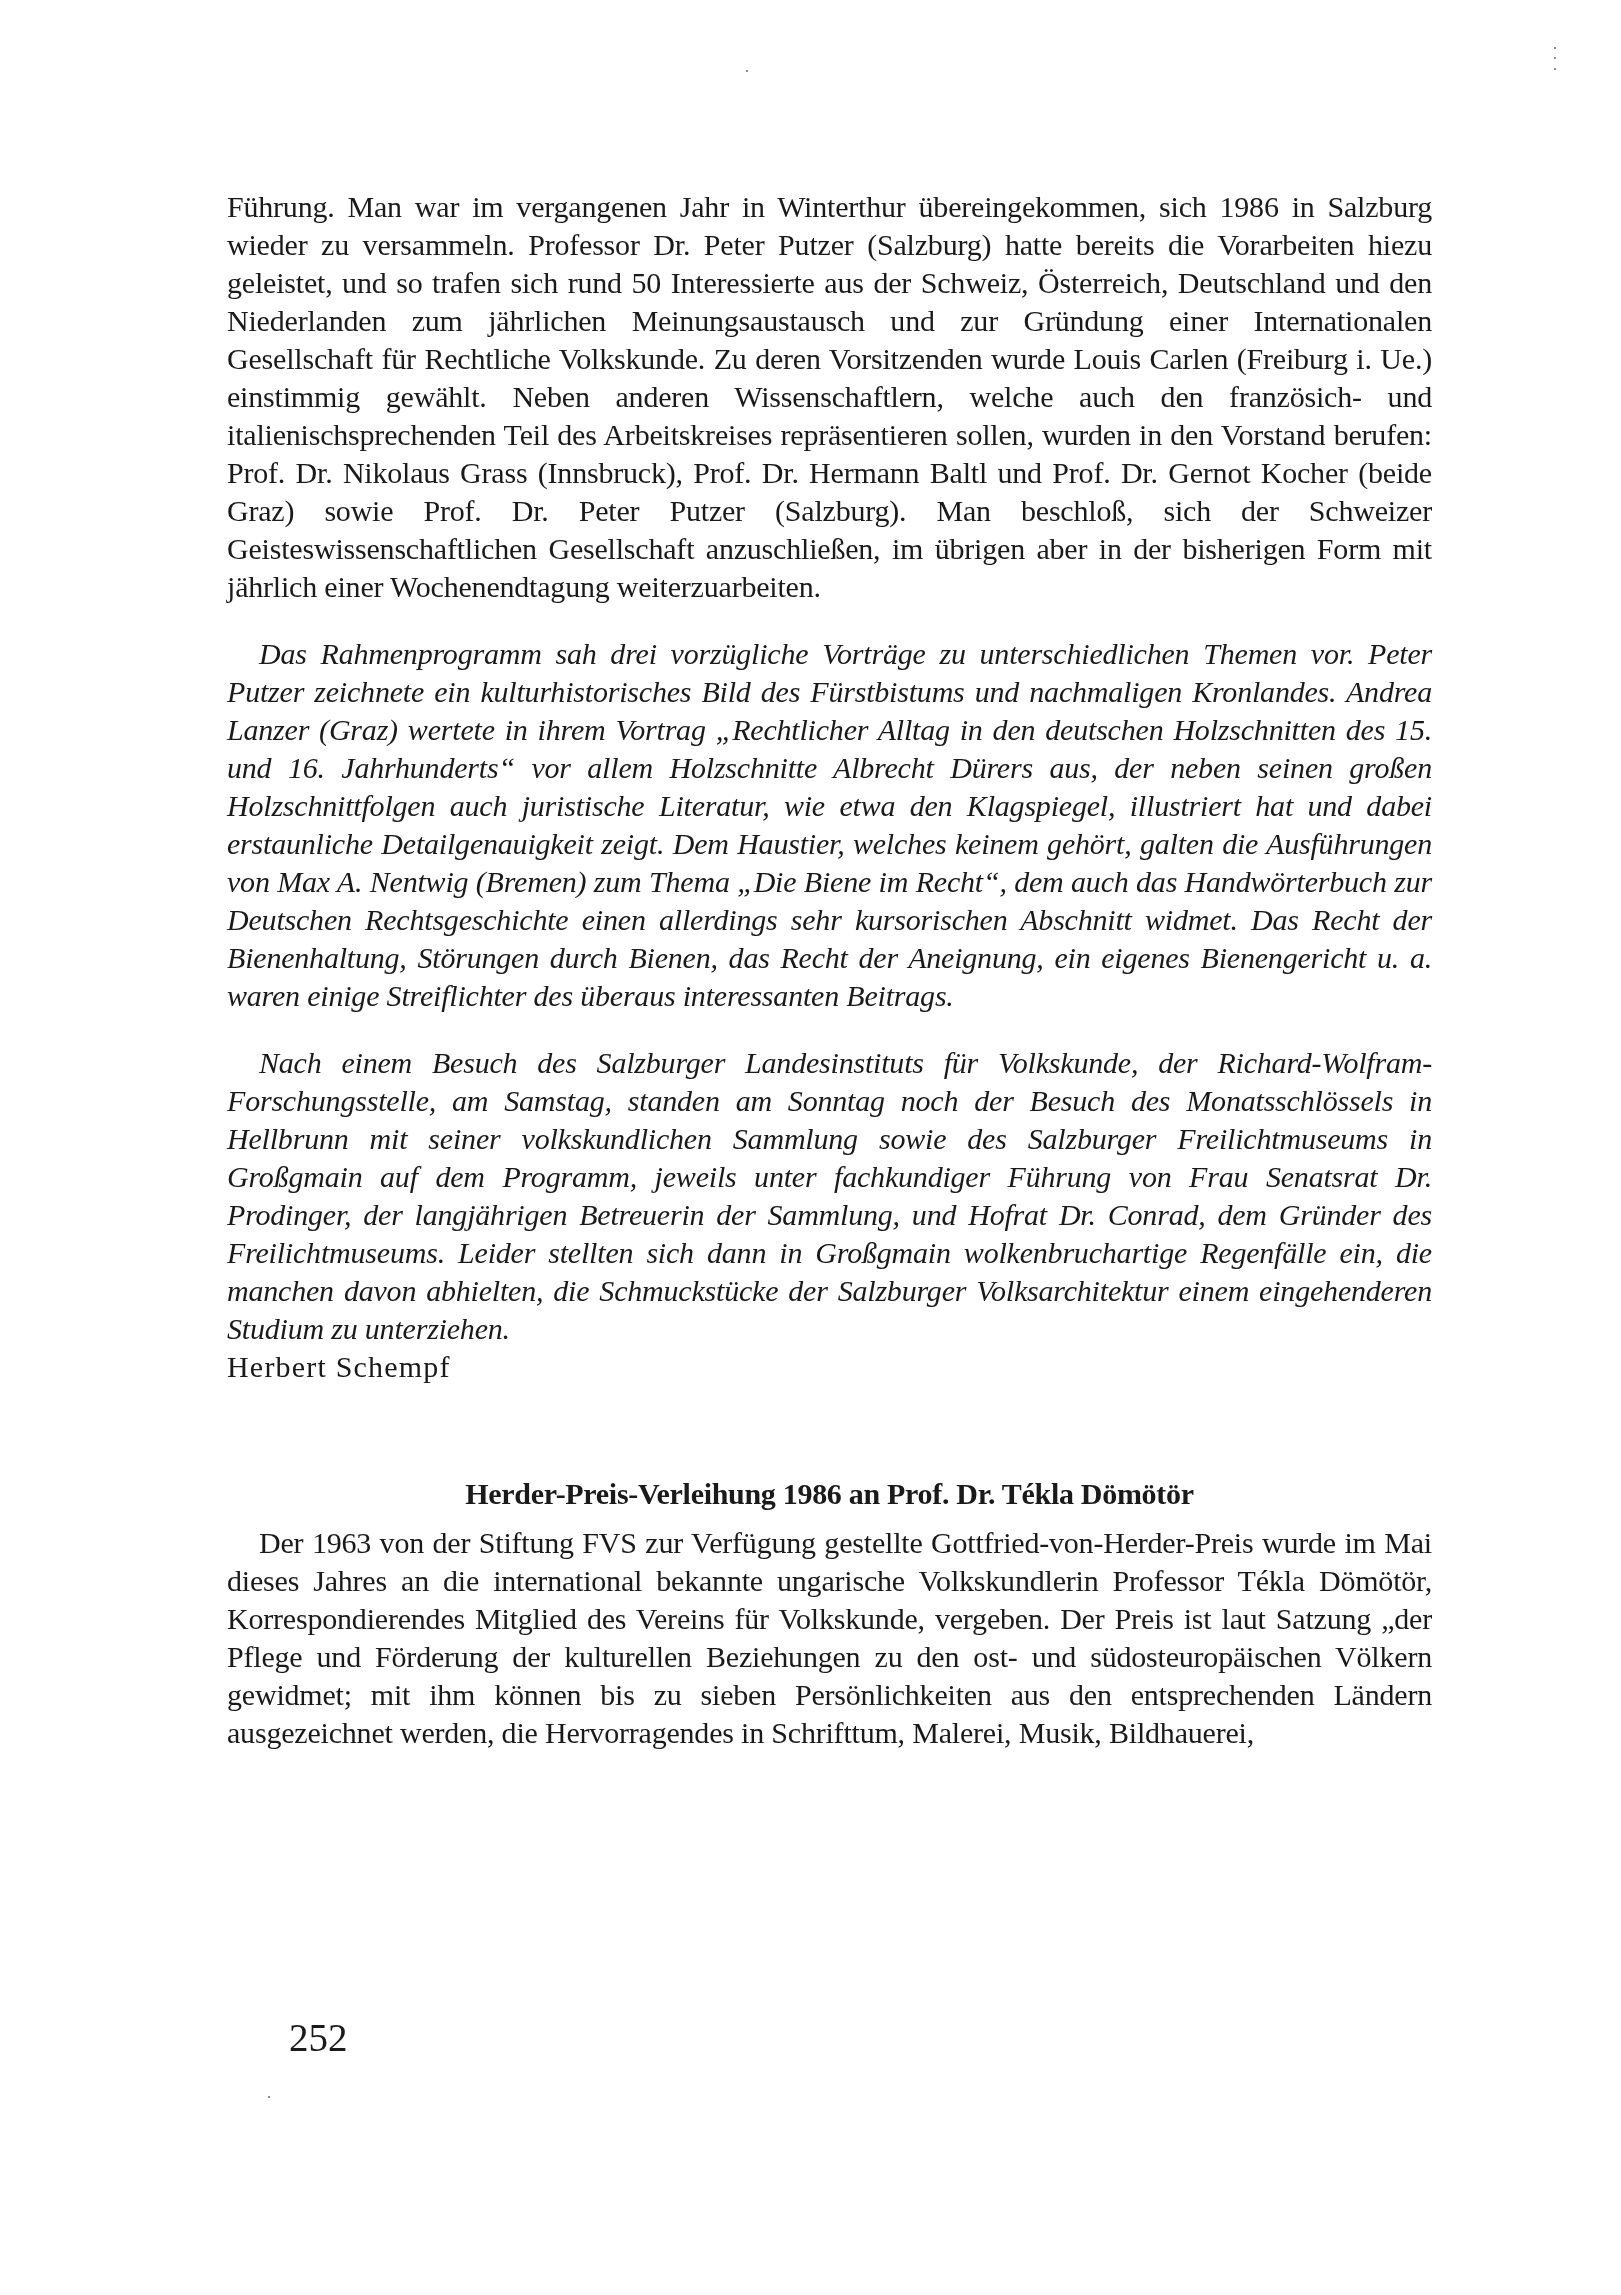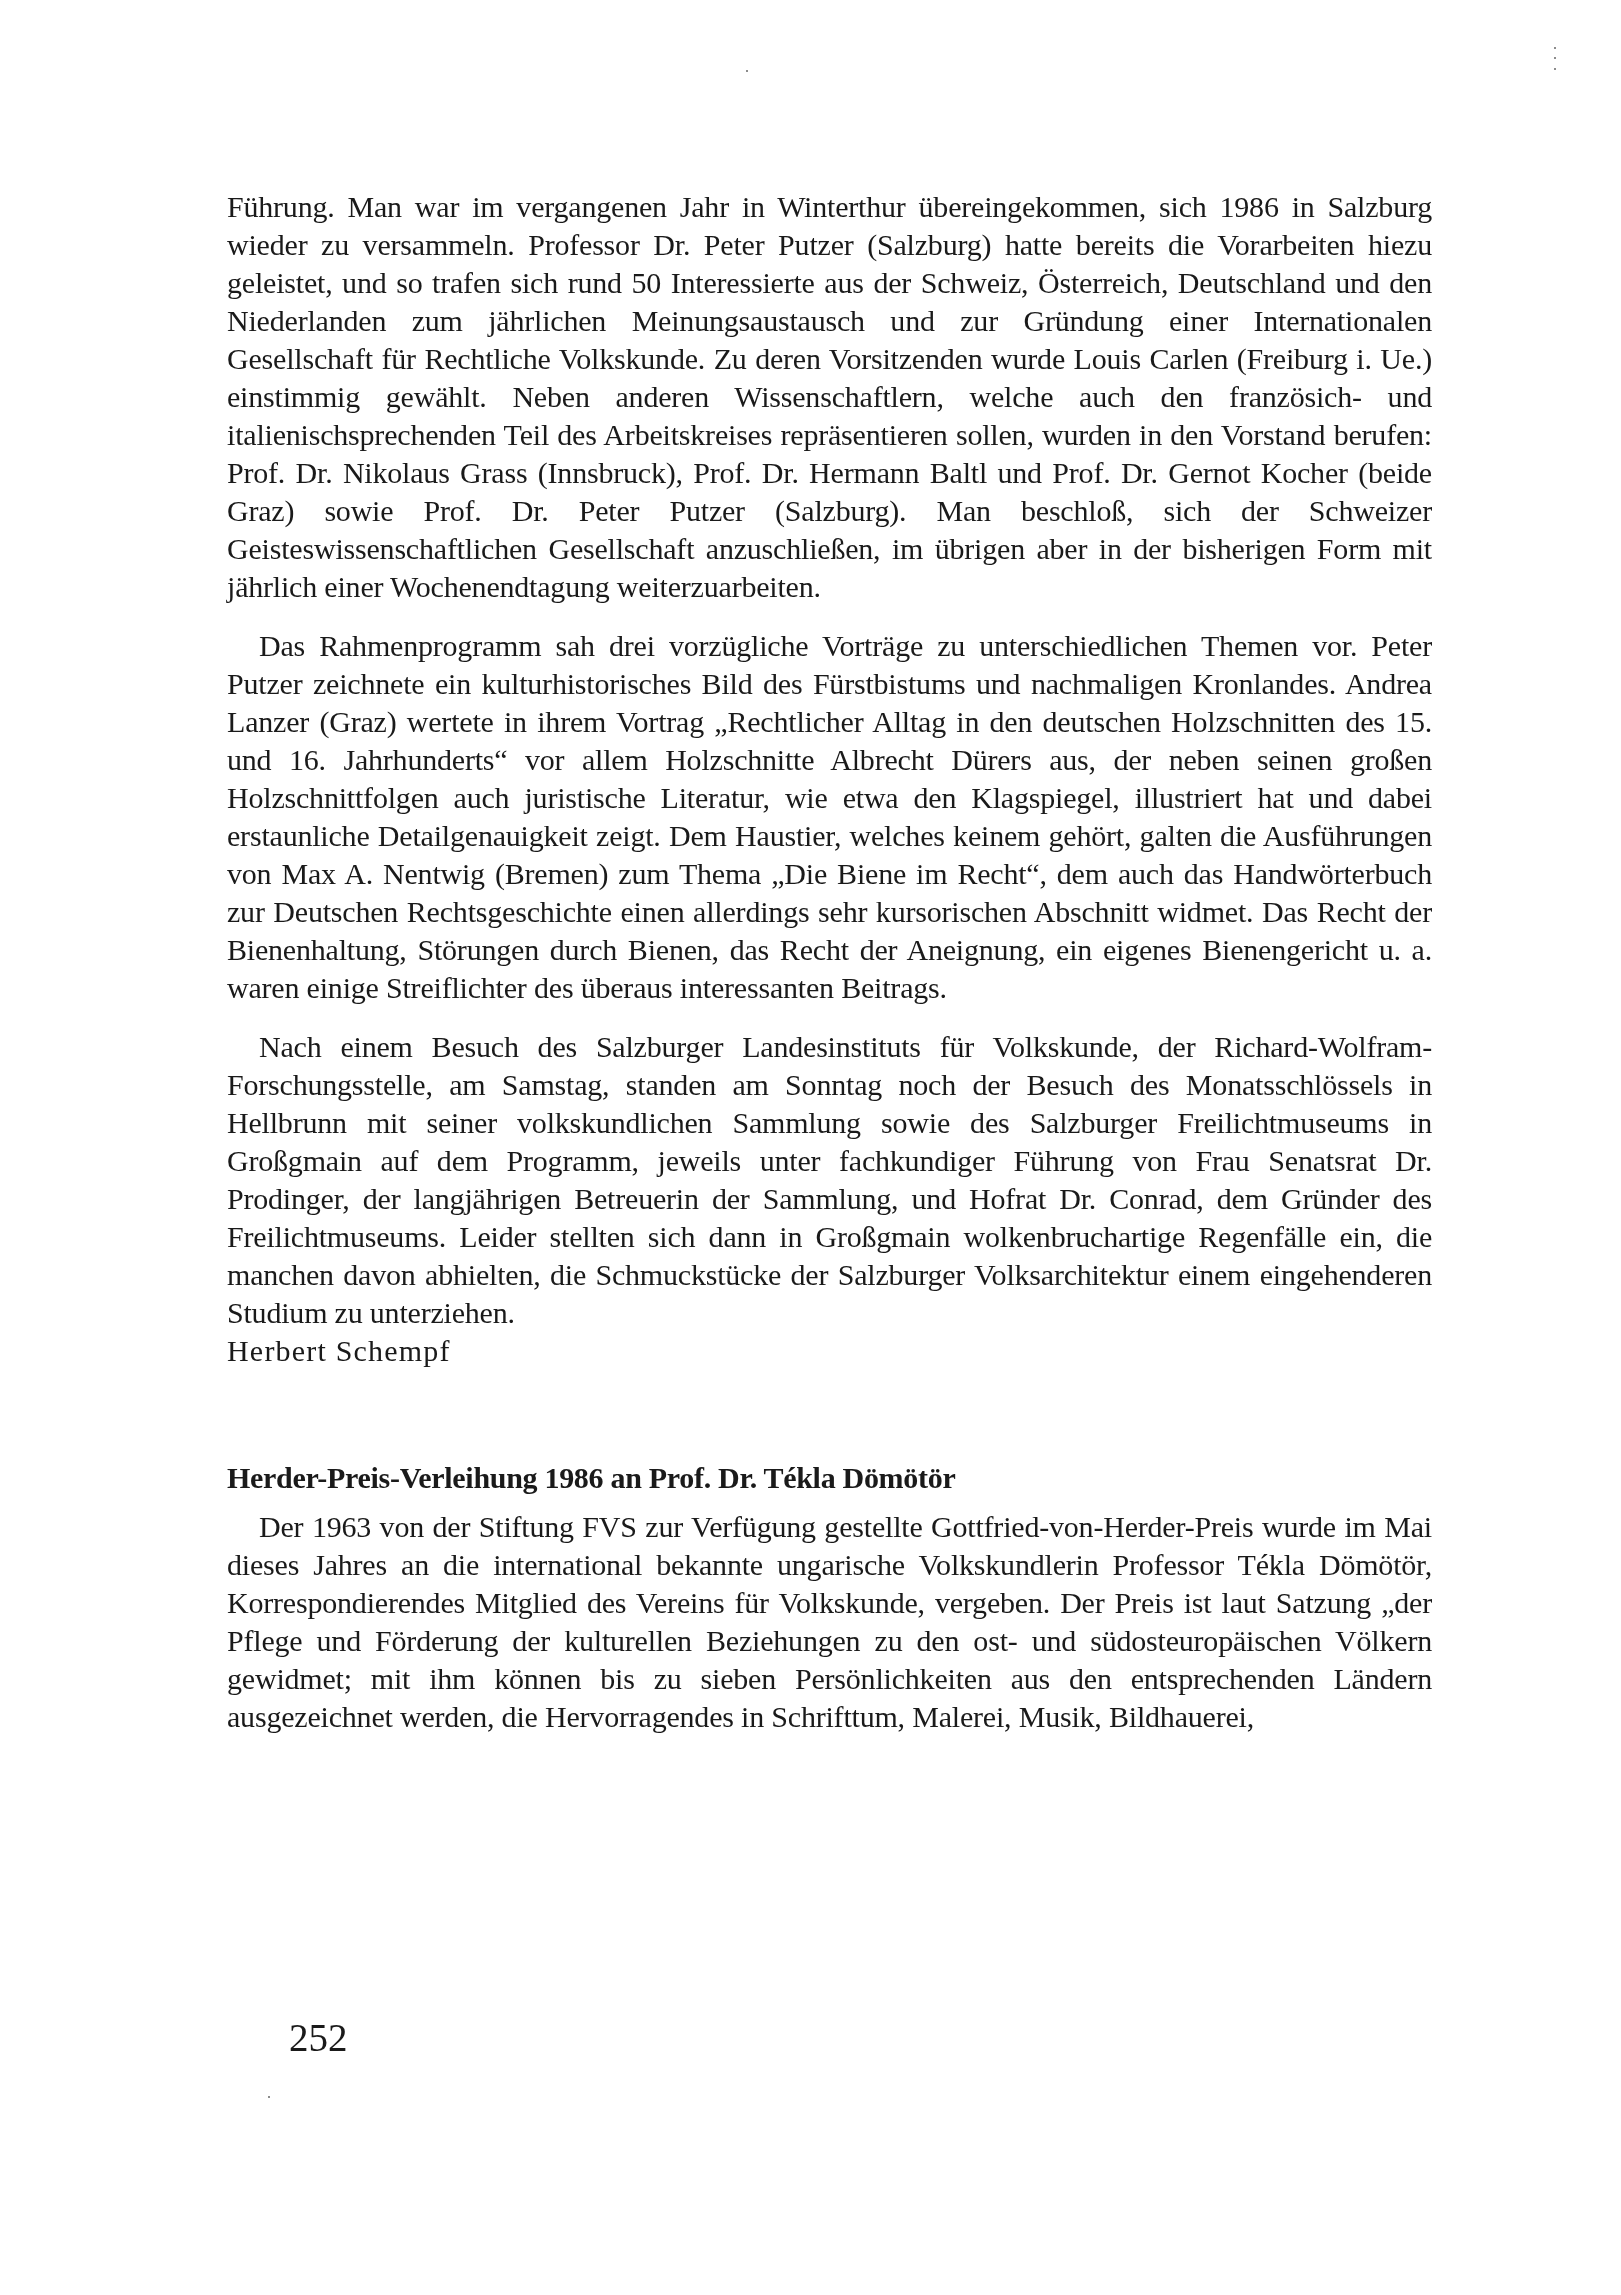--- a/index.html
+++ b/index.html
@@ -25,32 +25,34 @@
     font-size: 30px;
     line-height: 38px;
     text-align: justify;
     margin: 0;
     letter-spacing: -0.2px;
   }
   .para.indent {
     text-indent: 32px;
   }
   .gap {
-    margin-top: 21px;
+    margin-top: 29px;
+    font-style: italic;
   }
   .signature {
     font-size: 30px;
     line-height: 38px;
     text-align: left;
     letter-spacing: 1.2px;
     margin: 0;
   }
   .heading {
     font-weight: bold;
     font-size: 30px;
+    text-align: center;
     margin: 89px 0 11.4px 0;
     line-height: 38px;
     letter-spacing: -0.3px;
   }
   .page-number {
     position: absolute;
     left: 261px;
     top: 2017px;
     font-size: 39px;
     line-height: 41px;

